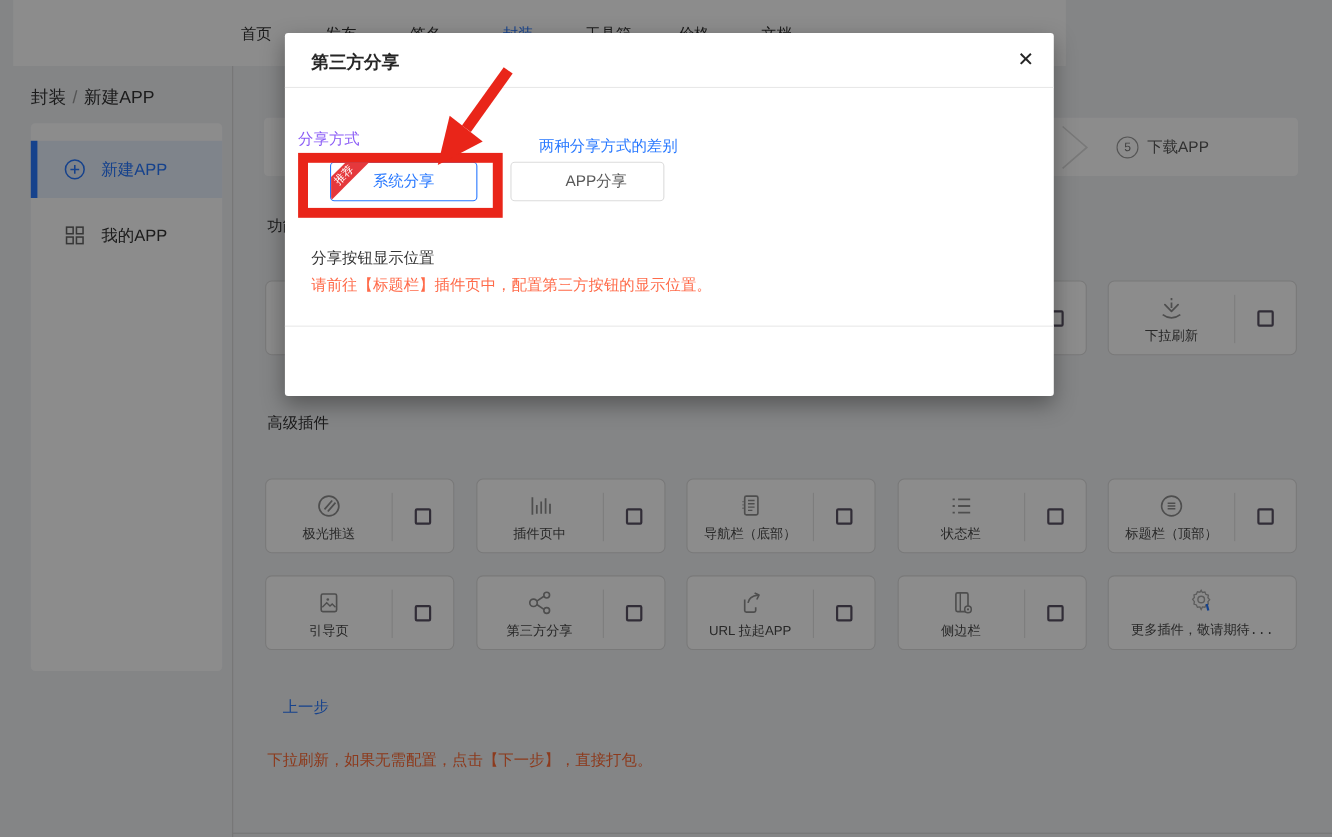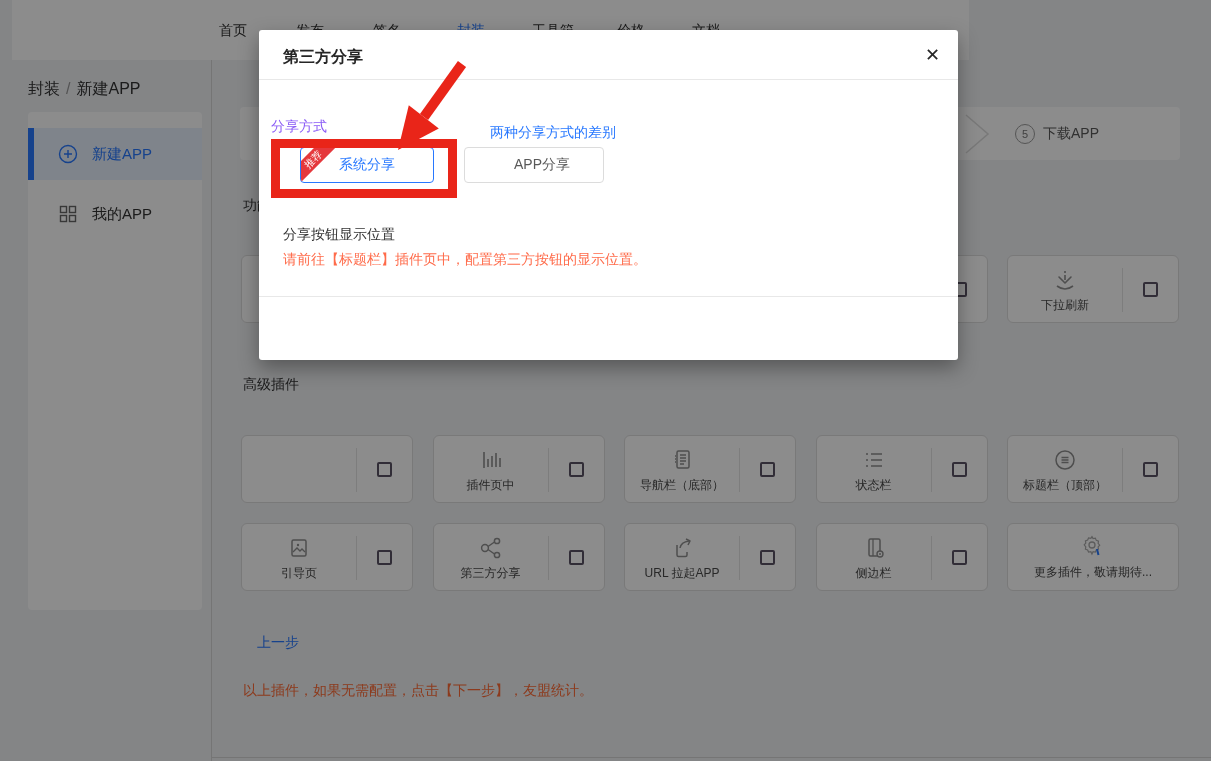--- a/index.html
+++ b/index.html
@@ -30,21 +30,21 @@
   .card{position:relative;width:172px;height:68px;background:#fff;border:1px solid #dcdcdc;border-radius:6px;
         box-sizing:border-box;cursor:pointer;}
   .card .left{position:absolute;left:0;top:0;width:114px;height:68px;display:flex;flex-direction:column;
               align-items:center;justify-content:center;}
   .card .left .ic{height:26px;display:flex;align-items:center;}
   .card .left .lbl{margin-top:4px;font-size:12px;color:#4a4a4a;white-space:nowrap;}
   .card .vdiv{position:absolute;left:114px;top:12px;width:1px;height:44px;background:#e3e3e3;}
   .card .cbx{position:absolute;left:135px;top:26px;width:15px;height:15px;border:2px solid #5a5264;
              border-radius:2px;box-sizing:border-box;background:transparent;}
   .card.full{display:flex;flex-direction:column;align-items:center;justify-content:center;}
-  .card.full .lbl{margin-top:4px;font-size:12px;color:#4a4a4a;white-space:nowrap;}
+  .card.full .lbl{margin-top:4px;font-size:12px;color:#4a4a4a;white-space:nowrap;font-family:Liberation Mono, monospace;}
   .prev-link{position:absolute;left:257px;top:634px;color:#2878ff;font-size:14px;cursor:pointer;}
   .next-btn{position:absolute;left:313px;top:627px;width:120px;height:32px;background:#2878ff;color:#fff;
             border:none;border-radius:4px;font-size:14px;cursor:pointer;font-family:inherit;}
   .foot-note{position:absolute;left:243px;top:682px;color:#ff6b35;font-size:14px;}
   
   .overlay{position:absolute;left:0;top:0;width:1211px;height:761px;background:rgba(0,0,0,0.45);}
   
   .modal{position:absolute;left:259px;top:30px;width:699px;height:330px;background:#fff;border-radius:3px;
          box-shadow:0 8px 20px rgba(0,0,0,0.35);}
   .modal-title{position:absolute;left:24px;top:17px;font-size:16px;font-weight:700;color:#262626;}
@@ -156,20 +156,29 @@
       </div>
       <div class="vdiv"></div>
       <span class="cbx"></span>
     </div>
   </div>
 
   <div class="sec-title" style="top:376px">高级插件</div>
 
   <div class="cards-row" style="top:435px">
     <div class="card">
+      <div class="left">
+        <span class="ic">
+          <svg class="ic-svg" width="26" height="26" viewBox="0 0 26 26">
+              <circle cx="13" cy="13" r="9" fill="none" stroke="#8f8f8f" stroke-width="1.6"></circle>
+              <path d="M9 16l7-8M12 18l7-8" stroke="#8f8f8f" stroke-width="1.6"></path>
+            </svg>
+        </span>
+        <span class="lbl">极光推送</span>
+      </div>
       <div class="vdiv"></div>
         <span class="cbx"></span>
     </div>
     <div class="card">
       <div class="left">
         <span class="ic">
           <svg class="ic-svg" width="26" height="26" viewBox="0 0 26 26">
               <path d="M6 5v16" stroke="#8f8f8f" stroke-width="1.6"></path>
               <path d="M10 12v8M14 9v11M18 6v14M22 11v9" stroke="#8f8f8f" stroke-width="1.6"></path>
             </svg>
@@ -286,21 +295,21 @@
             <path d="M13 5l1.2 2.2 2.5-.4 1 2.3 2.4.8-.4 2.5 1.7 1.9-1.7 1.9.4 2.5-2.4.8-1 2.3-2.5-.4L13 24l-1.2-2.6-2.5.4-1-2.3-2.4-.8.4-2.5L4.6 14l1.7-1.9-.4-2.5 2.4-.8 1-2.3 2.5.4z" transform="translate(0,-2) scale(0.92)" fill="none" stroke="#a8a8a8" stroke-width="1.3"></path>
             <circle cx="12" cy="11" r="3" fill="none" stroke="#a8a8a8" stroke-width="1.3"></circle>
             <path d="M17 15l1.5 6" stroke="#2878ff" stroke-width="2"></path>
           </svg>
       </span>
       <span class="lbl">更多插件，敬请期待...</span>
     </div>
   </div>
 
   <span class="prev-link">上一步</span>
-  <div class="foot-note">以上插件，如果无需配置，点击【下一步】，友盟统计。</div>
+  <div class="foot-note">下拉刷新，如果无需配置，点击【下一步】，直接打包。</div>
 
   <div class="overlay"></div>
 
   <div class="modal">
     <div class="modal-title">第三方分享</div>
     <div class="modal-close">✕</div>
     <div class="modal-hr"></div>
 
     <div class="share-label">分享方式</div>
     <div class="diff-link">两种分享方式的差别</div>

